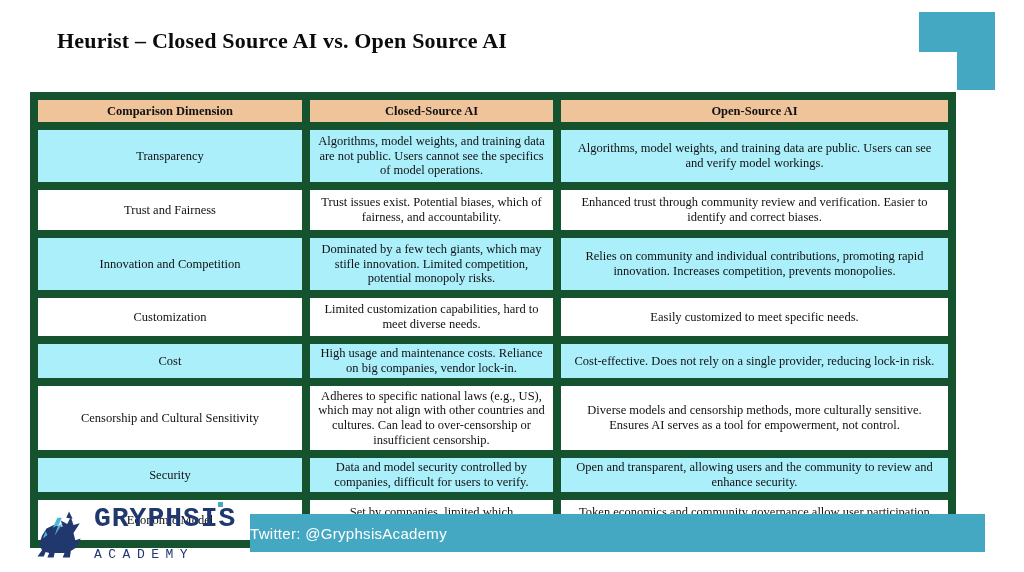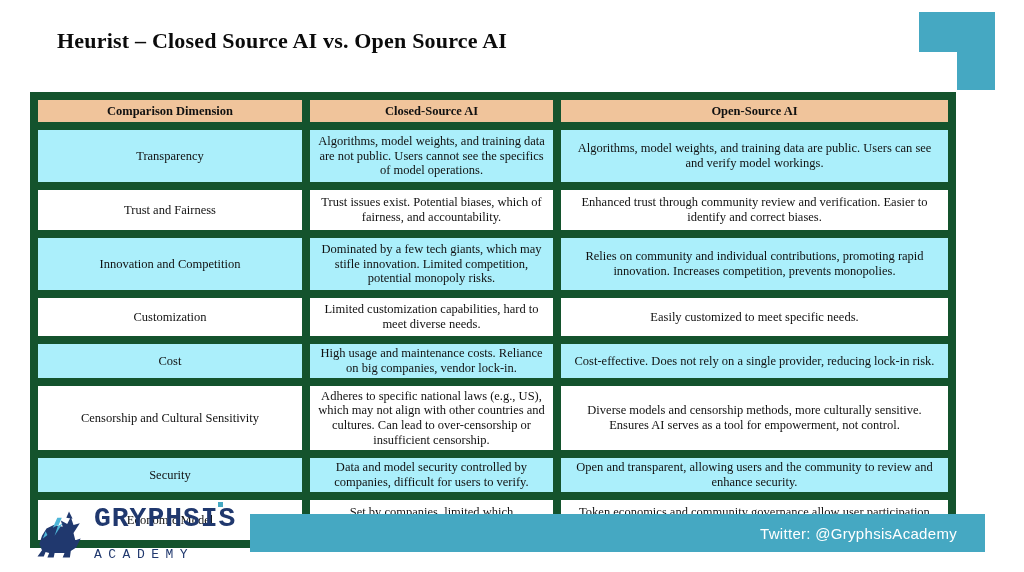--- a/index.html
+++ b/index.html
@@ -43,21 +43,21 @@
   .cmp-table tbody tr:nth-child(3) td{height:50px;}
   .cmp-table tbody tr:nth-child(4) td{height:36px;}
   .cmp-table tbody tr:nth-child(5) td{height:32px;}
   .cmp-table tbody tr:nth-child(6) td{height:62px;}
   .cmp-table tbody tr:nth-child(7) td{height:32px;}
   .cmp-table tbody tr:nth-child(8) td{height:38px;}
   
   .footer-bar{
     position:absolute;left:250px;top:514px;width:735px;height:38px;
     background:var(--accent-teal,#45a8c2);
-    display:flex;align-items:center;justify-content:flex-end;
+    display:flex;align-items:center;justify-content:flex-start;
     padding-right:28px;box-sizing:border-box;
   }
   .twitter-text{
     font-family:"Liberation Sans", sans-serif;
     font-size:15px;color:#ffffff;letter-spacing:.3px;
   }
   .logo{
     position:absolute;left:33px;top:505px;
     display:flex;align-items:center;gap:7px;
     font-family:Liberation Mono, monospace;

